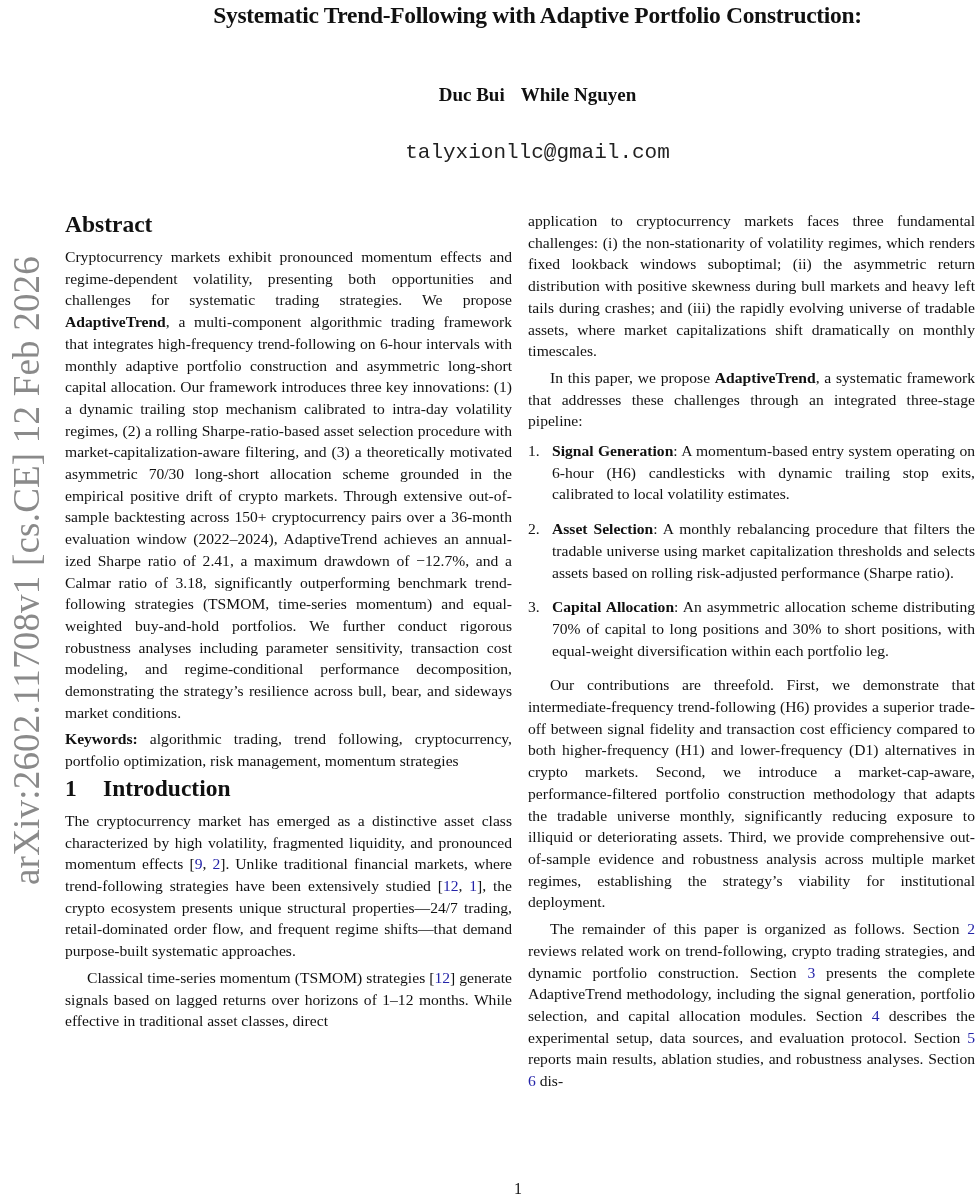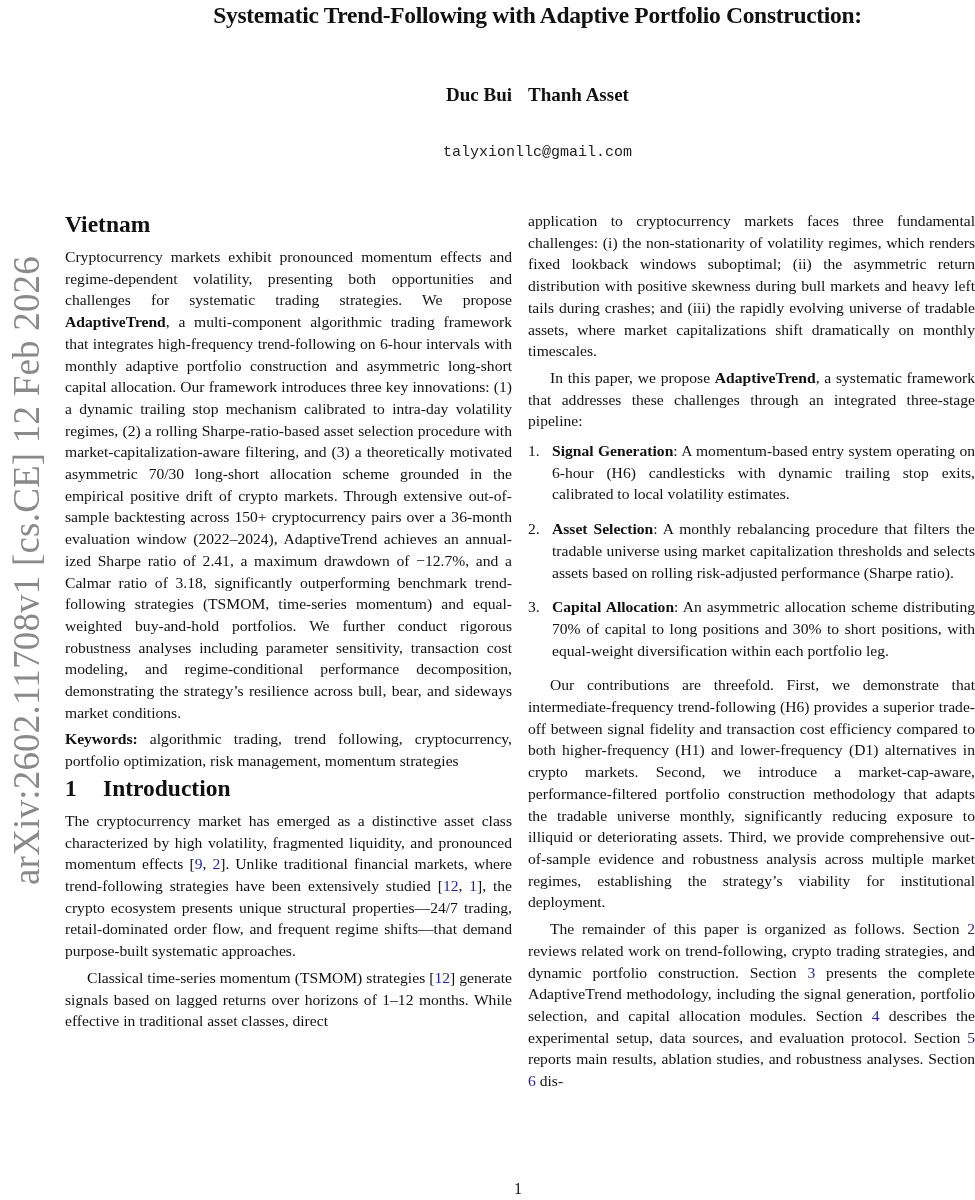--- a/index.html
+++ b/index.html
@@ -21,21 +21,21 @@
     text-align: center; font-weight: bold; font-size: 19px; line-height: 24px;
   }
   .authors span { margin: 8px 8px; }
   .affil {
     position: absolute; left: 100px; width: 875px; top: 116px;
     text-align: center; font-size: 19px; line-height: 24px;
   }
   .email {
     position: absolute; left: 100px; width: 875px; top: 142px;
     text-align: center; font-family: "Liberation Mono", "DejaVu Sans Mono", monospace;
-    font-size: 15px; line-height: 22px; color: #222;
+    font-size: 21px; line-height: 22px; color: #222;
   }
 
   .arxiv {
     position: absolute; left: 6px; top: 885px;
     transform-origin: 0 0; transform: rotate(-90deg);
     white-space: nowrap; color: #8a8a8a;
     font-size: 37px; line-height: 42px; letter-spacing: 0.2px;
   }
 
   .col {
@@ -70,28 +70,28 @@
 </head>
 <body>
 
 <div class="page">
 
   <div class="title">
     <div>Systematic Trend-Following with Adaptive Portfolio Construction:</div>
   </div>
 
   <div class="authors">
-    <span>Duc Bui</span><span>Thanh Asset</span>
+    <span>Duc Bui</span><span>While Nguyen</span>
   </div>
   <div class="email">talyxionllc@gmail.com</div>
 
   <div class="arxiv">arXiv:2602.11708v1  [cs.CE]  12 Feb 2026</div>
 
   <div class="col col-left">
-    <h2 class="sec">Vietnam</h2>
+    <h2 class="sec">Abstract</h2>
     <p><span>Cryptocurrency markets exhibit pronounced momentum ef­fects and regime-dependent volatility, presenting both op­portunities and challenges for systematic trading strategies. We propose </span><b>AdaptiveTrend</b><span>, a multi-component algorith­mic trading framework that integrates high-frequency trend-following on 6-hour intervals with monthly adaptive portfo­lio construction and asymmetric long-short capital allocation. Our framework introduces three key innovations: (1) a dy­namic trailing stop mechanism calibrated to intra-day volatil­ity regimes, (2) a rolling Sharpe-ratio-based asset selection procedure with market-capitalization-aware filtering, and (3) a theoretically motivated asymmetric 70/30 long-short allo­cation scheme grounded in the empirical positive drift of crypto markets.  Through extensive out-of-sample backtest­ing across 150+ cryptocurrency pairs over a 36-month evalua­tion window (2022–2024), AdaptiveTrend achieves an annual­ized Sharpe ratio of 2.41, a maximum drawdown of −12.7%, and a Calmar ratio of 3.18, significantly outperforming bench­mark trend-following strategies (TSMOM, time-series mo­mentum) and equal-weighted buy-and-hold portfolios. We fur­ther conduct rigorous robustness analyses including parameter sensitivity, transaction cost modeling, and regime-conditional performance decomposition, demonstrating the strategy’s re­silience across bull, bear, and sideways market conditions.</span></p>
     <p class="kw-block"><b>Keywords:</b><span> algorithmic trading, trend following, cryptocur­rency, portfolio optimization, risk management, momentum strategies</span></p>
 
     <h2 class="sec intro-head"><span class="num">1</span><span>Introduction</span></h2>
     <p><span>The cryptocurrency market has emerged as a distinctive as­set class characterized by high volatility, fragmented liquid­ity, and pronounced momentum effects [</span><a class="cite">9</a><span>, </span><a class="cite">2</a><span>].  Unlike tradi­tional financial markets, where trend-following strategies have been extensively studied [</span><a class="cite">12</a><span>, </span><a class="cite">1</a><span>], the crypto ecosystem presents unique structural properties—24/7 trading, retail-dominated order flow, and frequent regime shifts—that demand purpose-built systematic approaches.</span></p>
     <p class="indent gap" id="p2"><span>Classical time-series momentum (TSMOM) strategies [</span><a class="cite">12</a><span id="p2b">] generate signals based on lagged returns over horizons of 1–12 months.  While effective in traditional asset classes, direct</span></p>
   </div>
 
   <div class="col col-right">
     <p id="p2cont">application to cryptocurrency markets faces three fundamental challenges: (i) the non-stationarity of volatility regimes, which renders fixed lookback windows suboptimal; (ii) the asymmet­ric return distribution with positive skewness during bull mar­kets and heavy left tails during crashes; and (iii) the rapidly evolving universe of tradable assets, where market capitaliza­tions shift dramatically on monthly timescales.</p>

